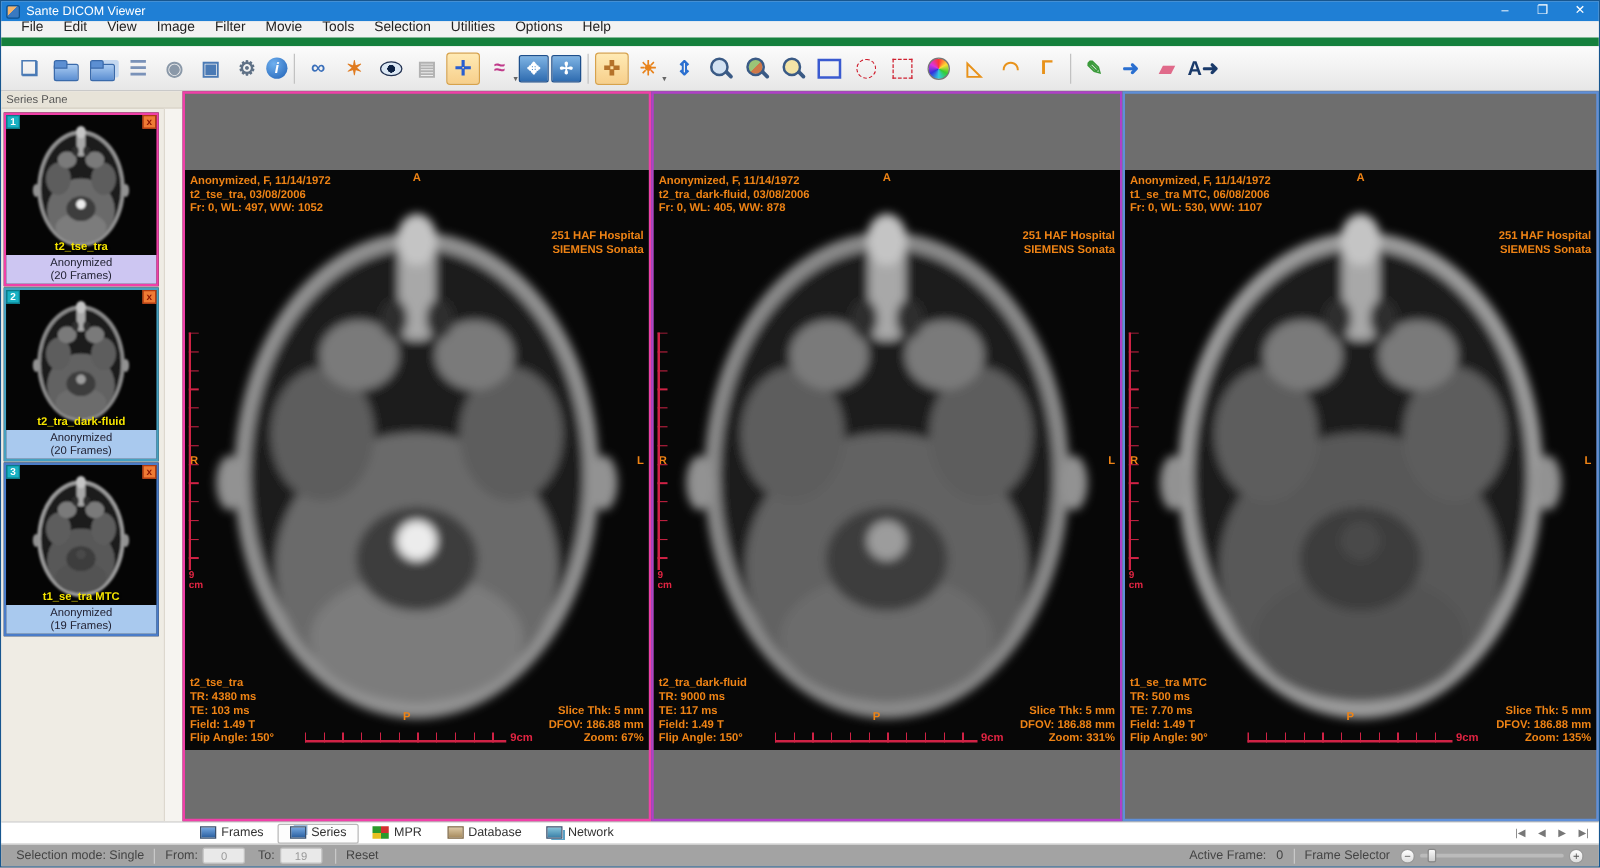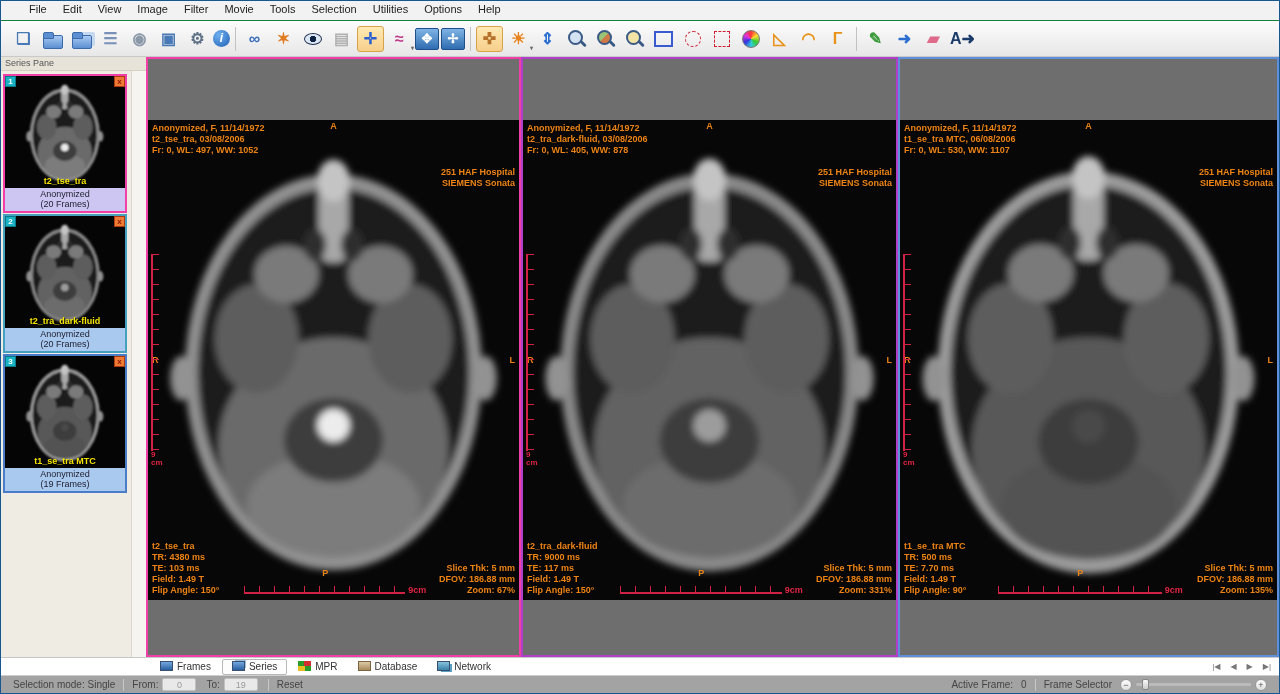--- a/index.html
+++ b/index.html
@@ -9,21 +9,21 @@
 
   
   #titlebar { height:16px; background:#1f7fd5; display:flex; align-items:center; color:#fff; flex:0 0 16px; }
   #appicon { width:11px; height:11px; margin:0 5px 0 4px; border-radius:2px;
              background:linear-gradient(135deg,#f5b36a 0 45%, #3a79c0 45%); border:1px solid #0e4f8c; }
   #apptitle { font-size:10px; }
   .wbtns { margin-left:auto; display:flex; height:100%; }
   .wbtn { width:30px; text-align:center; font-size:10px; line-height:16px; cursor:default; }
 
   
-  #menubar { height:20px; background:#f2f2f2; border-bottom:1px solid #15803d; display:flex; align-items:flex-start; padding-left:20px; flex:0 0 20px; }
+  #menubar { height:20px; background:#f2f2f2; border-bottom:7px solid #15803d; display:flex; align-items:flex-end; padding-left:8px; flex:0 0 20px; }
   .mitem { font-size:11px; color:#222; padding:2px 8px; }
 
   
   #toolbar { height:36px; flex:0 0 36px; background:linear-gradient(#fcfcfc,#e7e7e7); border-bottom:1px solid #c9c9c9;
              display:flex; align-items:center; padding-left:8px; }
   .tbtn { width:27px; height:26px; margin:0 1px; display:inline-flex; align-items:center; justify-content:center;
           font-size:16px; font-weight:bold; border-radius:3px; position:relative; cursor:default; }
   .tbtn.active { background:linear-gradient(#ffeab4,#f7cf8b); border:1px solid #d8a24a; }
   .tbtn .caret { position:absolute; right:-1px; bottom:1px; font-size:6px; color:#666; }
   .tsep { width:1px; height:24px; background:#c2c2c2; margin:0 4px; display:inline-block; }
@@ -120,20 +120,29 @@
             text-align:center; line-height:10px; font-size:9px; color:#555; margin:0 4px; }
   #fslider { width:115px; height:3px; background:#bbb; border-radius:2px; position:relative; }
   #fthumb { position:absolute; left:6px; top:-4px; width:7px; height:11px; background:linear-gradient(#f8f8f8,#ccc);
             border:1px solid #888; border-radius:2px; display:block; }
 </style>
 </head>
 <body>
 
 <div id="app">
 
+  <div id="titlebar">
+    <span id="appicon"></span>
+    <span id="apptitle">Sante DICOM Viewer</span>
+    <span class="wbtns">
+      <span class="wbtn">–</span>
+      <span class="wbtn">❐</span>
+      <span class="wbtn close">✕</span>
+    </span>
+  </div>
 
   <div id="menubar">
       <span class="mitem">File</span>
       <span class="mitem">Edit</span>
       <span class="mitem">View</span>
       <span class="mitem">Image</span>
       <span class="mitem">Filter</span>
       <span class="mitem">Movie</span>
       <span class="mitem">Tools</span>
       <span class="mitem">Selection</span>

